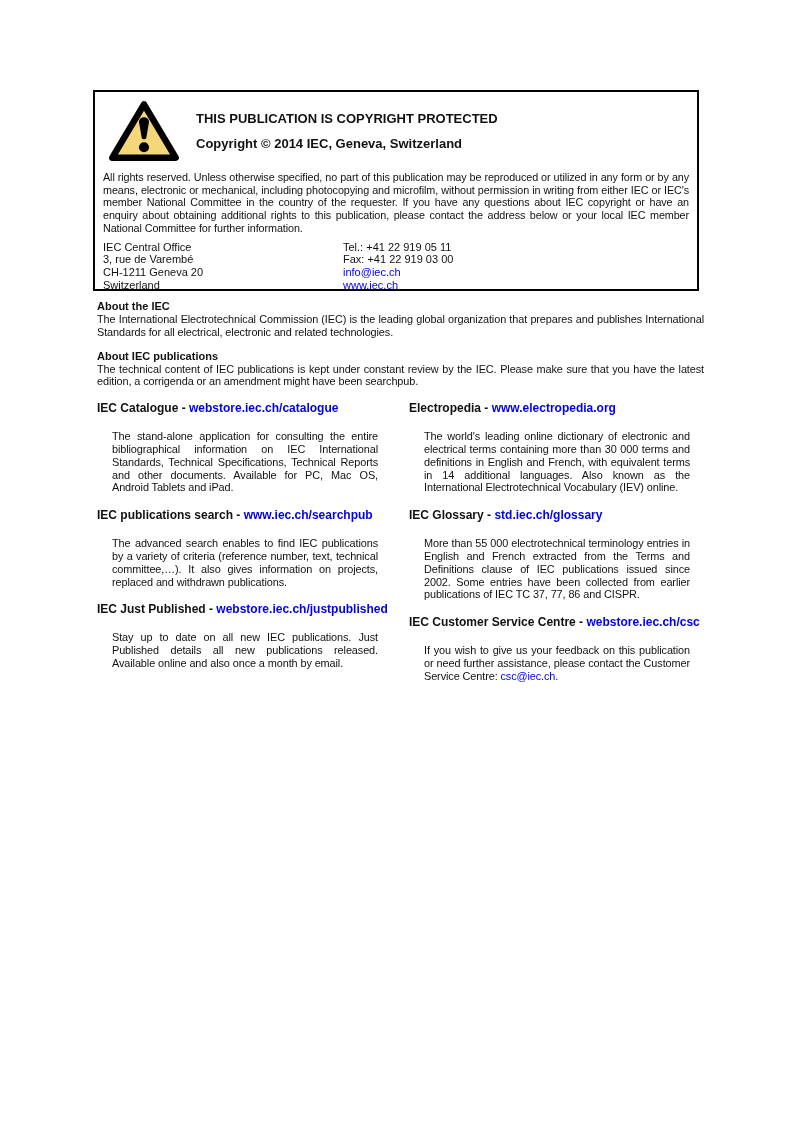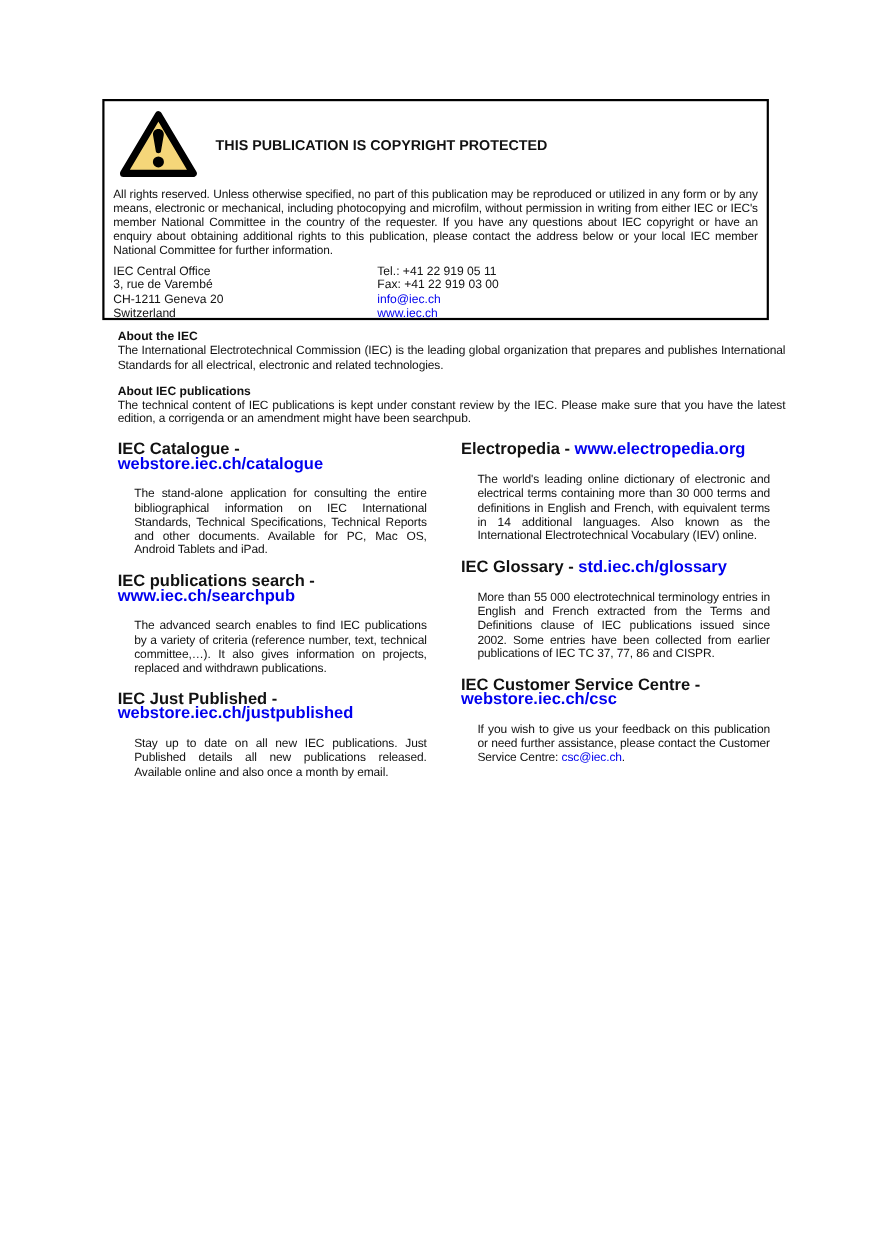--- a/index.html
+++ b/index.html
@@ -57,21 +57,21 @@
   a.link {
     color: #0000EE;
     text-decoration: none;
     cursor: pointer;
     display: block;
   }
   a.inline-link { color: #0000EE; text-decoration: none; cursor: pointer; display: inline; }
   
   .main {
     position: absolute;
-    left: 107px;
+    left: 97px;
     top: 300px;
     width: 607px;
   }
   .sec-heading {
     margin: 0;
     font-size: 11px;
     font-weight: bold;
     line-height: 13px;
   }
   .sec-body {
@@ -82,21 +82,21 @@
     text-align: justify;
   }
   .columns {
     display: flex;
     gap: 16px;
     margin-top: 14px;
   }
   .col { width: 296px; flex: 0 0 auto; }
   .resource { margin-bottom: 13px; }
   .res-head {
-    font-size: 15px;
+    font-size: 12px;
     font-weight: bold;
     line-height: 13px;
     margin-bottom: 1px;
   }
   .res-head a { font-weight: bold; }
   .res-body {
     margin: 15px;
     font-size: 10.9px;
     line-height: 12.8px;
     letter-spacing: -0.1px;
@@ -110,20 +110,21 @@
 
   <div class="copyright-box">
     <div class="box-header">
       <svg class="warn-svg" viewBox="0 0 100 88" aria-hidden="true">
         <polygon points="50,7 94,81 6,81" fill="#F5D679" stroke="#000000" stroke-width="9" stroke-linejoin="round"></polygon>
         <path d="M50 25 C45.5 25 42.6 28.4 43.2 32.5 L46.8 53.5 C47.2 56.3 52.8 56.3 53.2 53.5 L56.8 32.5 C57.4 28.4 54.5 25 50 25 Z" fill="#000000"></path>
         <circle cx="50" cy="66.5" r="7" fill="#000000"></circle>
       </svg>
       <div class="box-titles">
         <div class="box-title1">THIS PUBLICATION IS COPYRIGHT PROTECTED</div>
+        <div class="box-title2">Copyright © 2014 IEC, Geneva, Switzerland</div>
       </div>
     </div>
     <p class="box-body">All rights reserved. Unless otherwise specified, no part of this publication may be reproduced or utilized in any form or by any means, electronic or mechanical, including photocopying and microfilm, without permission in writing from either IEC or IEC's member National Committee in the country of the requester. If you have any questions about IEC copyright or have an enquiry about obtaining additional rights to this publication, please contact the address below or your local IEC member National Committee for further information.</p>
     <div class="address-block">
       <div class="address-col">
         <div class="addr-line">IEC Central Office</div>
         <div class="addr-line">3, rue de Varembé</div>
         <div class="addr-line">CH-1211 Geneva 20</div>
         <div class="addr-line">Switzerland</div>
       </div>

